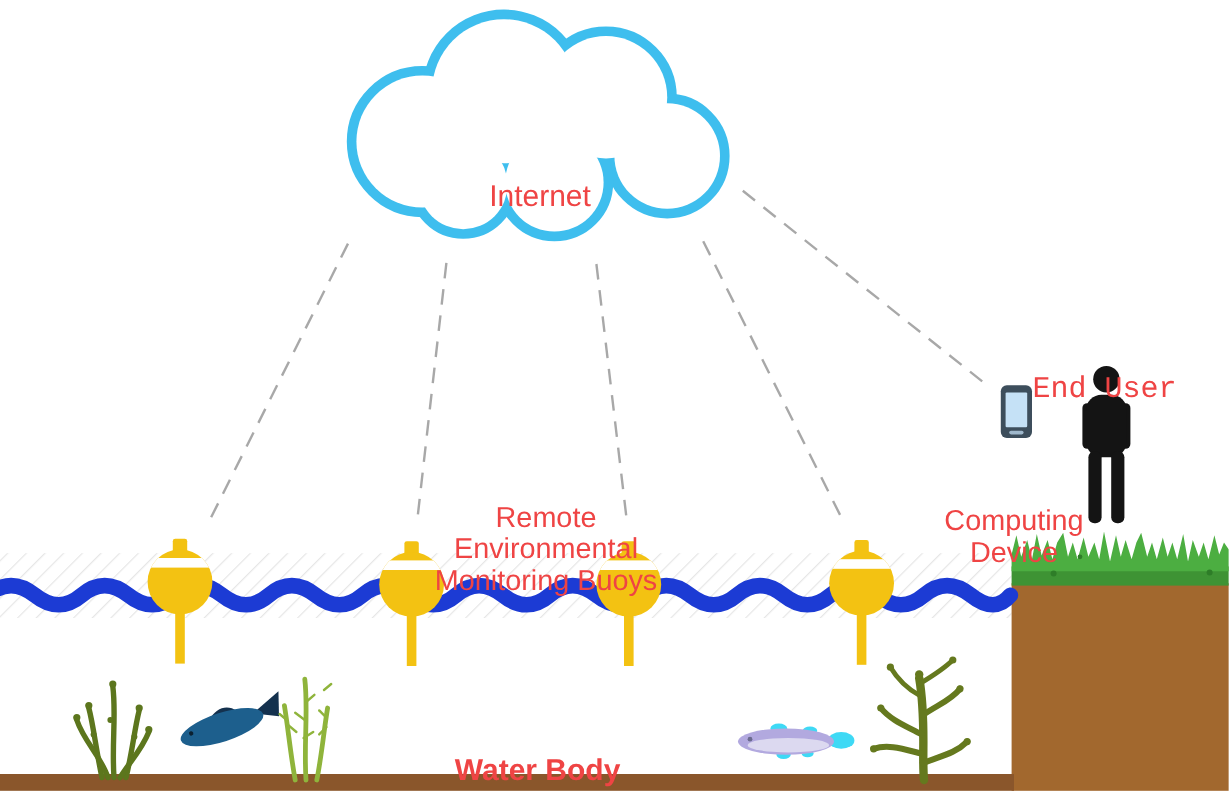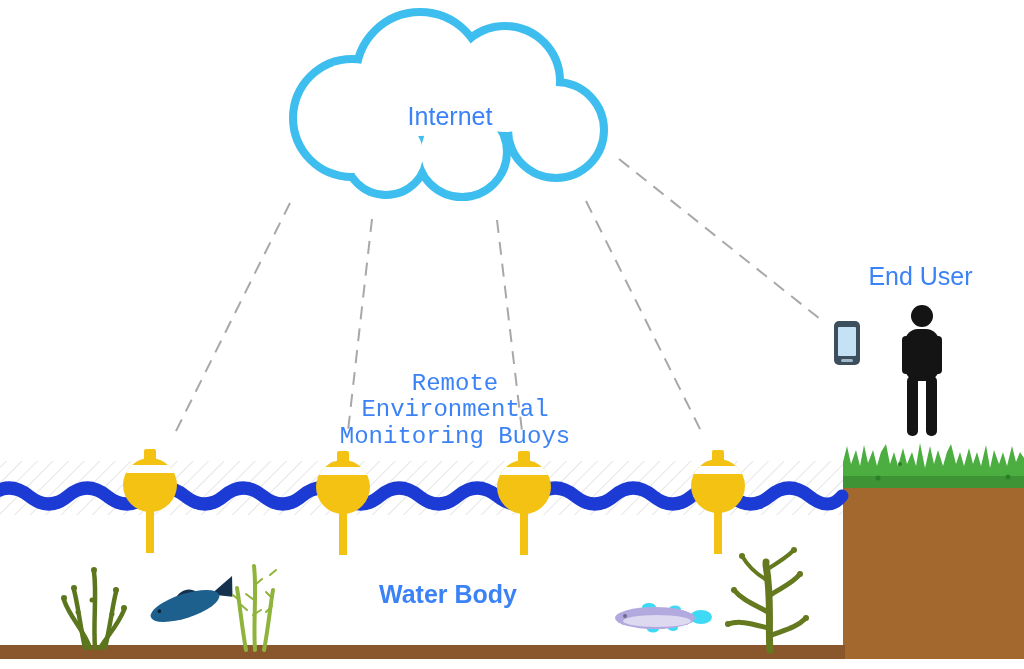--- a/index.html
+++ b/index.html
@@ -1,22 +1,22 @@
 <!DOCTYPE html>
 <html><head>
 <meta charset="utf-8">
 <style>
   html,body{margin:0;padding:0;background:#ffffff;}
   body{width:1024px;height:669px;position:relative;overflow:hidden;
        font-family:"Liberation Sans", sans-serif;color:#1f1f1f;}
   .stage{position:absolute;left:0;top:0;width:1024px;height:669px;}
   svg.scene{position:absolute;left:0;top:0;}
   .lbl{position:absolute;text-align:center;font-size:25px;line-height:1.1;
-       color:#3b82f6;white-space:normal;}
-  .lbl.small{font-size:24px;font-family:Liberation Mono, monospace;}
+       color:#ef4444;white-space:normal;margin-top:48px;}
+  .lbl.small{font-size:24px;}
 </style>
 </head>
 <body>
 
 <div class="stage">
 
 <svg class="scene" width="1024" height="669" viewBox="0 0 1024 669">
   <defs>
     <pattern id="hatch" width="11" height="11" patternUnits="userSpaceOnUse" patternTransform="rotate(45)">
       <rect width="11" height="11" fill="#ffffff"></rect>
@@ -166,18 +166,19 @@
     <rect x="905" y="329" width="34" height="52" rx="13"></rect>
     <rect x="907" y="376" width="11" height="60" rx="5"></rect>
     <rect x="926" y="376" width="11" height="60" rx="5"></rect>
   </g>
 </svg>
 
 <div class="lbl" style="left:350px;top:103px;width:200px;">Internet</div>
 
 <div class="lbl small" style="left:335px;top:371px;width:240px;">Remote Environmental Monitoring Buoys</div>
 
+<div class="lbl small" style="left:775px;top:374px;width:140px;">Computing Device</div>
 
-<div class="lbl" style="left:858px;top:263px;width:125px;">End User</div>
+<div class="lbl" style="left:858px;top:263px;width:125px;font-family:Liberation Mono, monospace;">End User</div>
 
 <div class="lbl" style="left:373px;top:581px;width:150px;font-weight:bold;">Water Body</div>
 
 </div>
 
 </body></html>

